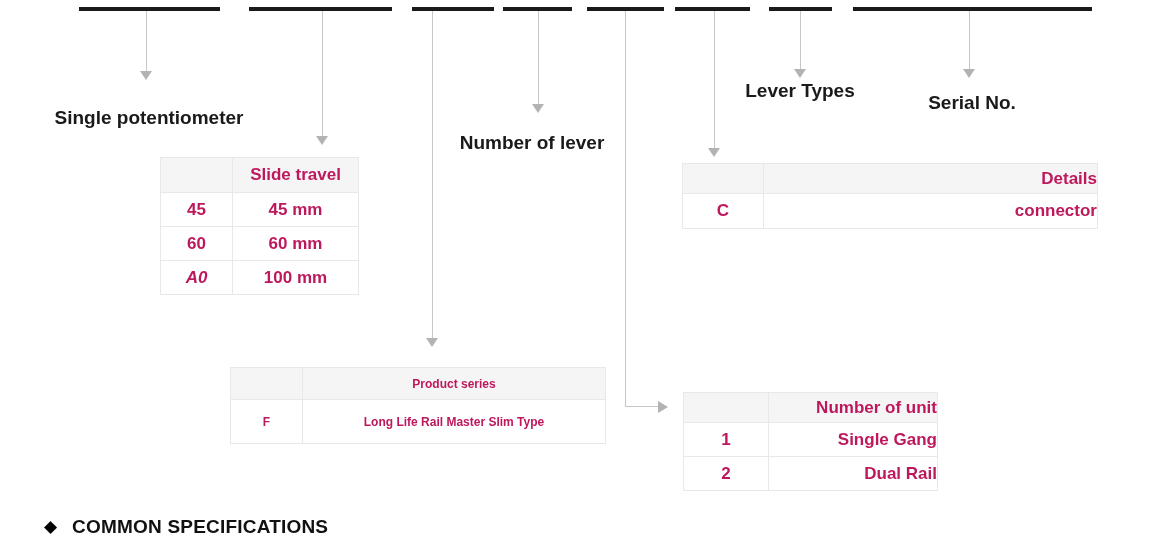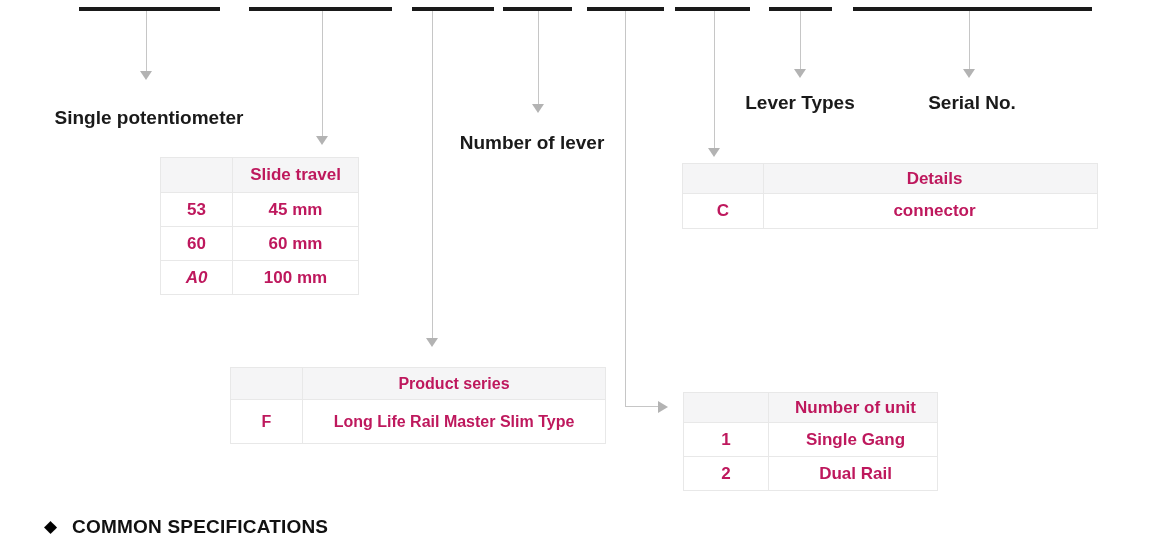--- a/index.html
+++ b/index.html
@@ -21,21 +21,21 @@
     border-top:6px solid transparent;border-bottom:6px solid transparent;
     border-left:10px solid #b3b3b3;}
   .label{position:absolute;font-weight:bold;font-size:19px;color:#1a1a1a;
     transform:translateX(-50%);white-space:nowrap;}
   table.dt{position:absolute;border-collapse:collapse;table-layout:fixed;
     font-weight:bold;font-size:17px;color:#be185d;}
   table.dt td{border:1px solid #e8e8e8;padding:0;vertical-align:middle;}
   table.dt tr.hdr td{background:#f5f5f6;}
   td.code{text-align:center;}
   .al-c{text-align:center;}
-  .al-l{text-align:center;padding-left:8px !important;}
+  .al-l{text-align:right;padding-left:8px !important;}
   #footer-heading{position:absolute;left:44px;top:516px;display:flex;align-items:center;gap:15px;}
   #footer-heading .diamond{font-size:17px;color:#000;line-height:20px;}
   #footer-heading .ft{font-weight:bold;font-size:19px;color:#111;letter-spacing:0.2px;}
 </style>
 </head>
 <body>
 
 <div id="canvas">
 
   <div class="bar" style="left:79px;width:141px;"></div>
@@ -67,35 +67,35 @@
   <div class="ah-down" style="left:708px;top:148px;"></div>
 
   <div class="vline" style="left:800px;height:58px;"></div>
   <div class="ah-down" style="left:794px;top:69px;"></div>
 
   <div class="vline" style="left:969px;height:58px;"></div>
   <div class="ah-down" style="left:963px;top:69px;"></div>
 
   <div class="label" style="left:149px;top:107px;">Single potentiometer</div>
   <div class="label" style="left:532px;top:132px;">Number of lever</div>
-  <div class="label" style="left:800px;top:92px;text-align:right;">Lever Types</div>
+  <div class="label" style="left:800px;top:80px;text-align:right;">Lever Types</div>
   <div class="label" style="left:972px;top:92px;">Serial No.</div>
 
   <table class="dt" style="left:160px;top:157px;">
     <colgroup>
         <col style="width:72px;">
         <col style="width:126px;">
       </colgroup>
     <tbody>
         <tr class="hdr">
       <td style="height:34px;" class="al-c"></td>
       <td class="al-c">Slide travel</td>
     </tr>
     <tr>
-      <td style="height:33px;" class="code">53</td>
+      <td style="height:33px;" class="code">45</td>
       <td class="al-c">45 mm</td>
     </tr>
     <tr>
       <td style="height:33px;margin-top:20px;" class="code">60</td>
       <td class="al-c">60 mm</td>
     </tr>
     <tr>
       <td style="height:33px;font-style:italic;" class="code">A0</td>
       <td class="al-c">100 mm</td>
     </tr>
@@ -112,21 +112,21 @@
       <td style="height:29px;" class="al-c"></td>
       <td class="al-l">Details</td>
     </tr>
     <tr>
       <td style="height:34px;" class="code">C</td>
       <td class="al-l">connector</td>
     </tr>
   </tbody>
     </table>
 
-  <table class="dt" style="left:230px;top:367px;font-size:16px;">
+  <table class="dt" style="left:230px;top:367px;font-size:12px;">
     <colgroup>
         <col style="width:72px;">
         <col style="width:303px;">
       </colgroup>
     <tbody>
         <tr class="hdr">
       <td style="height:31px;" class="al-c"></td>
       <td class="al-c">Product series</td>
     </tr>
     <tr>

